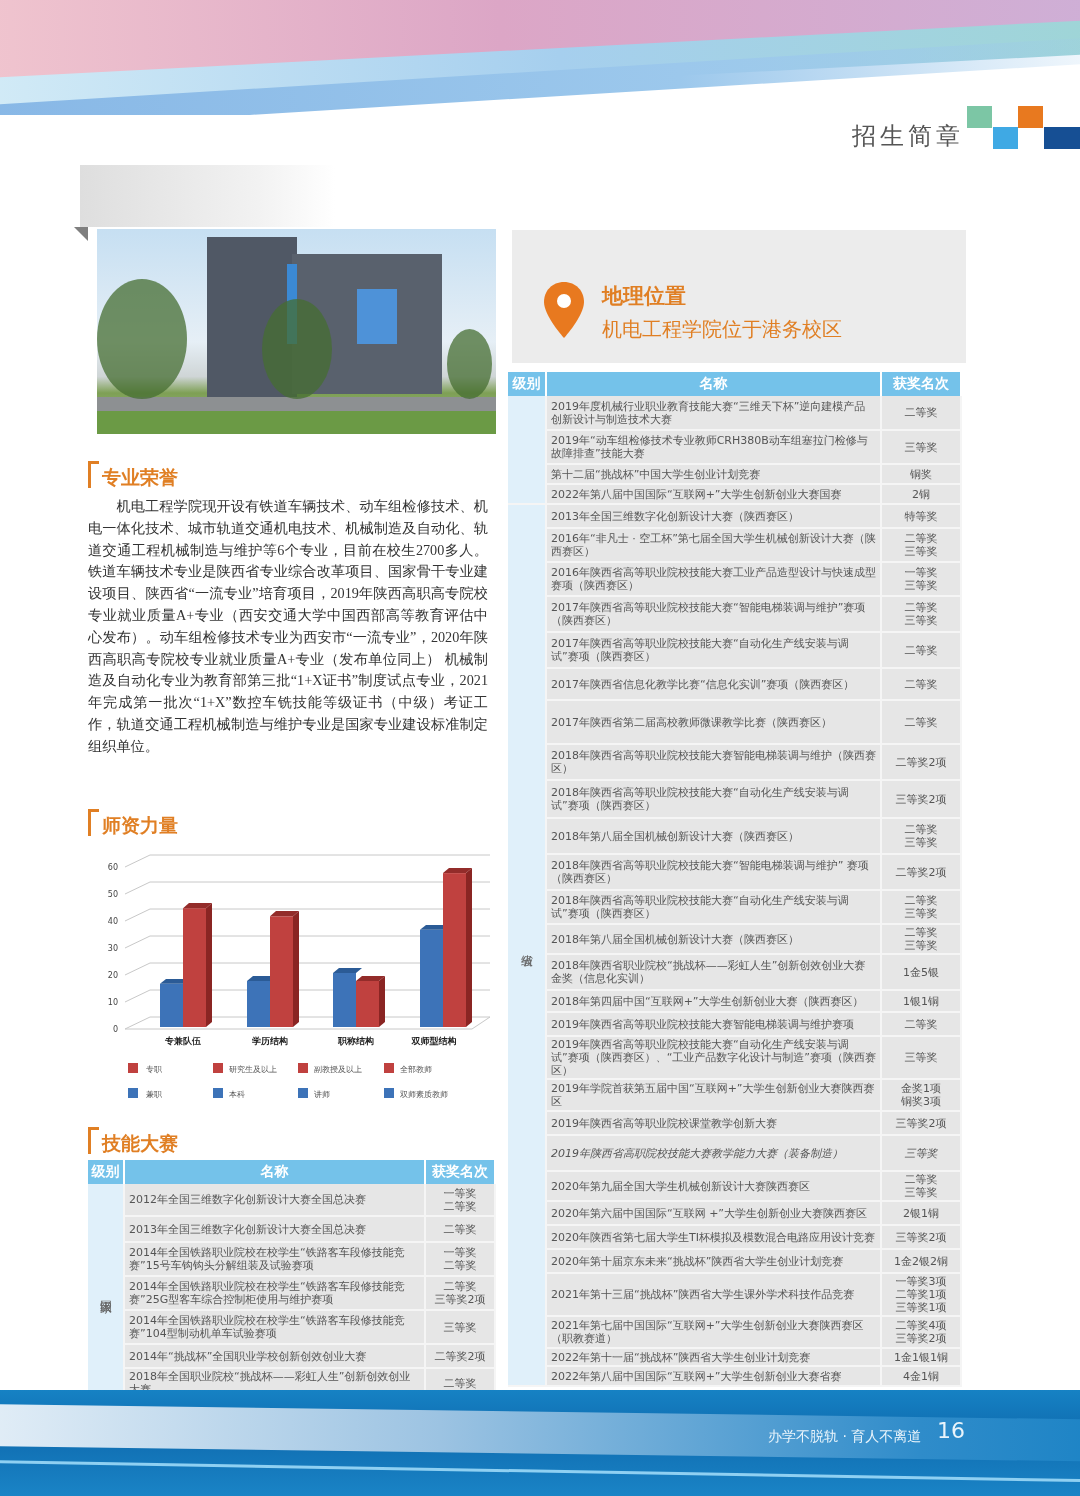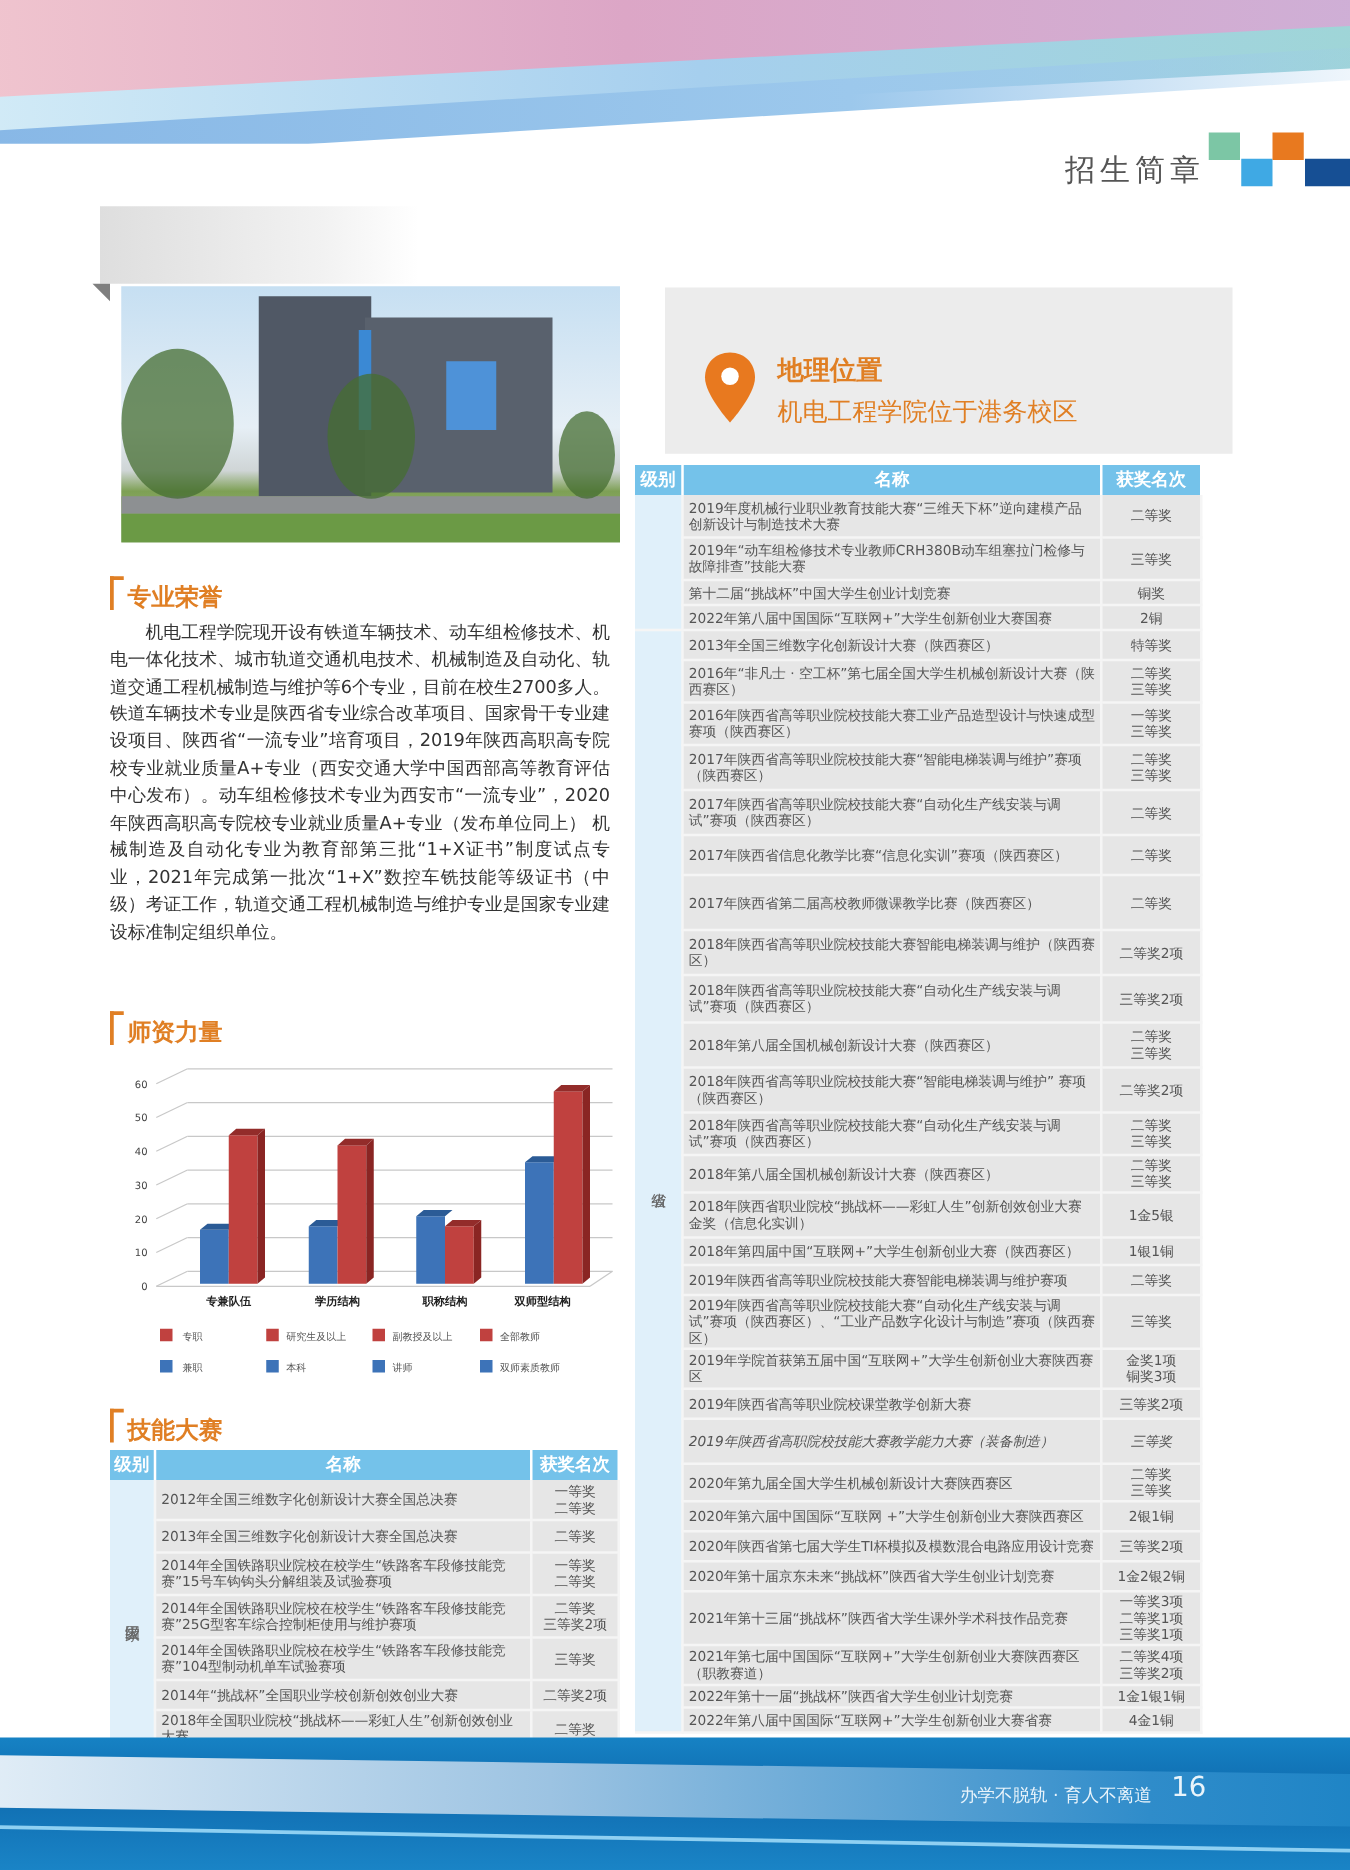--- a/index.html
+++ b/index.html
@@ -25,34 +25,34 @@
   .photo .glass1 { position: absolute; left: 190px; top: 35px; width: 10px; height: 80px; background: #3b89d4; }
   .photo .glass2 { position: absolute; left: 260px; top: 60px; width: 40px; height: 55px; background: #4e92d8; }
   .photo .road { position: absolute; left: 0; top: 168px; width: 399px; height: 14px; background: #8d9092; }
   .photo .grass { position: absolute; left: 0; top: 182px; width: 399px; height: 23px; background: #6b9a45; }
   .photo .tree { position: absolute; border-radius: 50%; background: rgba(70,110,50,0.75); }
 
   
   .sec-head { position: absolute; left: 88px; font-weight: bold; font-size: 19px; color: #e07f24; padding-left: 14px; }
   .sec-head::before { content: ""; position: absolute; left: 0; top: -4px; width: 8px; height: 24px; border-left: 3px solid #e07f24; border-top: 3px solid #e07f24; }
 
-  .intro { position: absolute; left: 88px; top: 496px; width: 400px; font-size: 14.2px; line-height: 21.8px; color: #333; text-indent: 2em; text-align: justify; }
+  .intro { position: absolute; left: 88px; top: 496px; width: 400px; font-size: 14.2px; line-height: 21.8px; color: #333; text-indent: 2em; text-align: justify; font-family: Liberation Serif, serif; }
 
   
   .chart { position: absolute; left: 90px; top: 845px; width: 410px; height: 265px; }
   .chart svg { position: absolute; left: 0; top: 0; }
 
   
   .tbl { position: absolute; border-collapse: collapse; font-size: 11px; color: #555; }
   .tbl th { background: #74c2ea; color: #fff; font-weight: bold; font-size: 14px; height: 24px; border-right: 2px solid #fff; }
   .tbl td { background: #e6e6e6; border-bottom: 2px solid #f5f5f5; border-right: 2px solid #f5f5f5; padding: 1px 4px; line-height: 13px; }
   .tbl td.lvl { background: #e0f0fa; text-align: center; font-size: 12px; color: #666; line-height: 15px; width: 36px; }
   .tbl td.aw { text-align: center; white-space: pre-line; }
 
-  .geo-box { position: absolute; left: 532px; top: 230px; width: 454px; height: 133px; background: #ececec; }
+  .geo-box { position: absolute; left: 512px; top: 230px; width: 454px; height: 133px; background: #ececec; }
   .geo-pin { position: absolute; left: 30px; top: 50px; }
   .geo-title { position: absolute; left: 90px; top: 52px; font-size: 21px; font-weight: bold; color: #e07f24; }
   .geo-sub { position: absolute; left: 90px; top: 86px; font-size: 20px; color: #e07f24; }
 
   
   .footer { position: absolute; left: 0; top: 1390px; width: 1080px; height: 106px; overflow: hidden; background: linear-gradient(180deg, #1682c4 0%, #0f6cb0 40%, #1a84c6 100%); }
   .footer .wave1 { position: absolute; left: -40px; top: 22px; width: 1200px; height: 42px; background: linear-gradient(90deg, #e6f0f8 0%, #9cc3e2 40%, #2f8cca 80%, #1781c4 100%); transform: rotate(0.8deg); }
   .footer .wave2 { position: absolute; left: -40px; top: 80px; width: 1200px; height: 3px; background: #8fd0f2; transform: rotate(1deg); }
   .slogan { position: absolute; left: 768px; top: 38px; font-size: 14px; color: #e9f4fb; }
   .page-num { position: absolute; left: 937px; top: 28px; font-size: 22px; color: #e9f4fb; }

